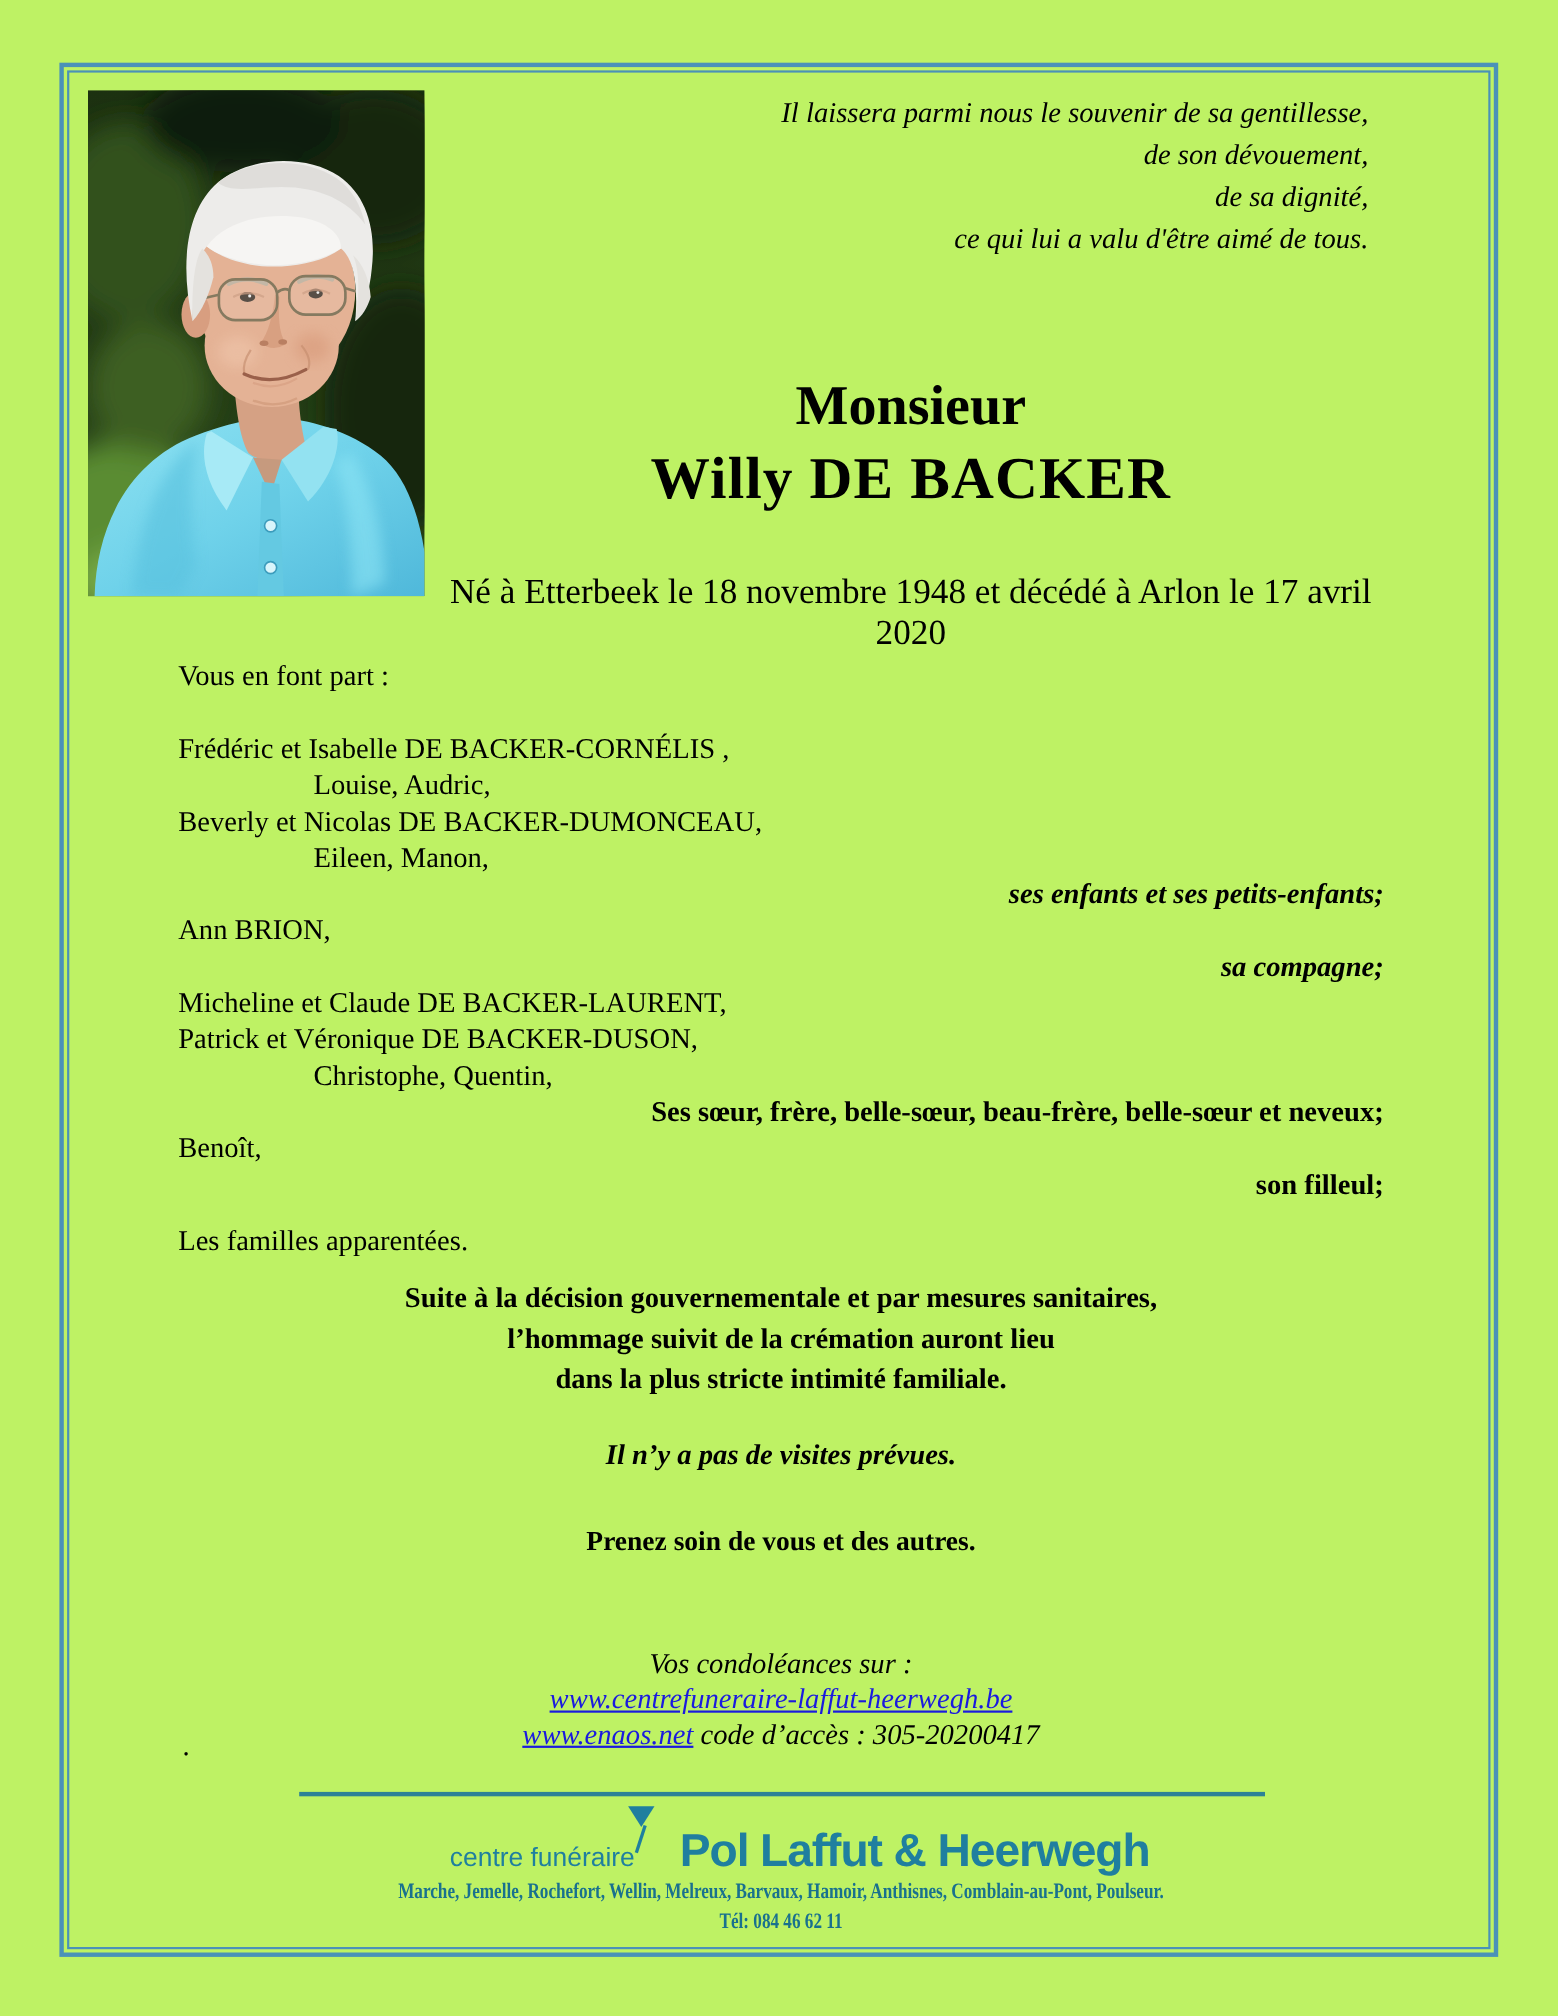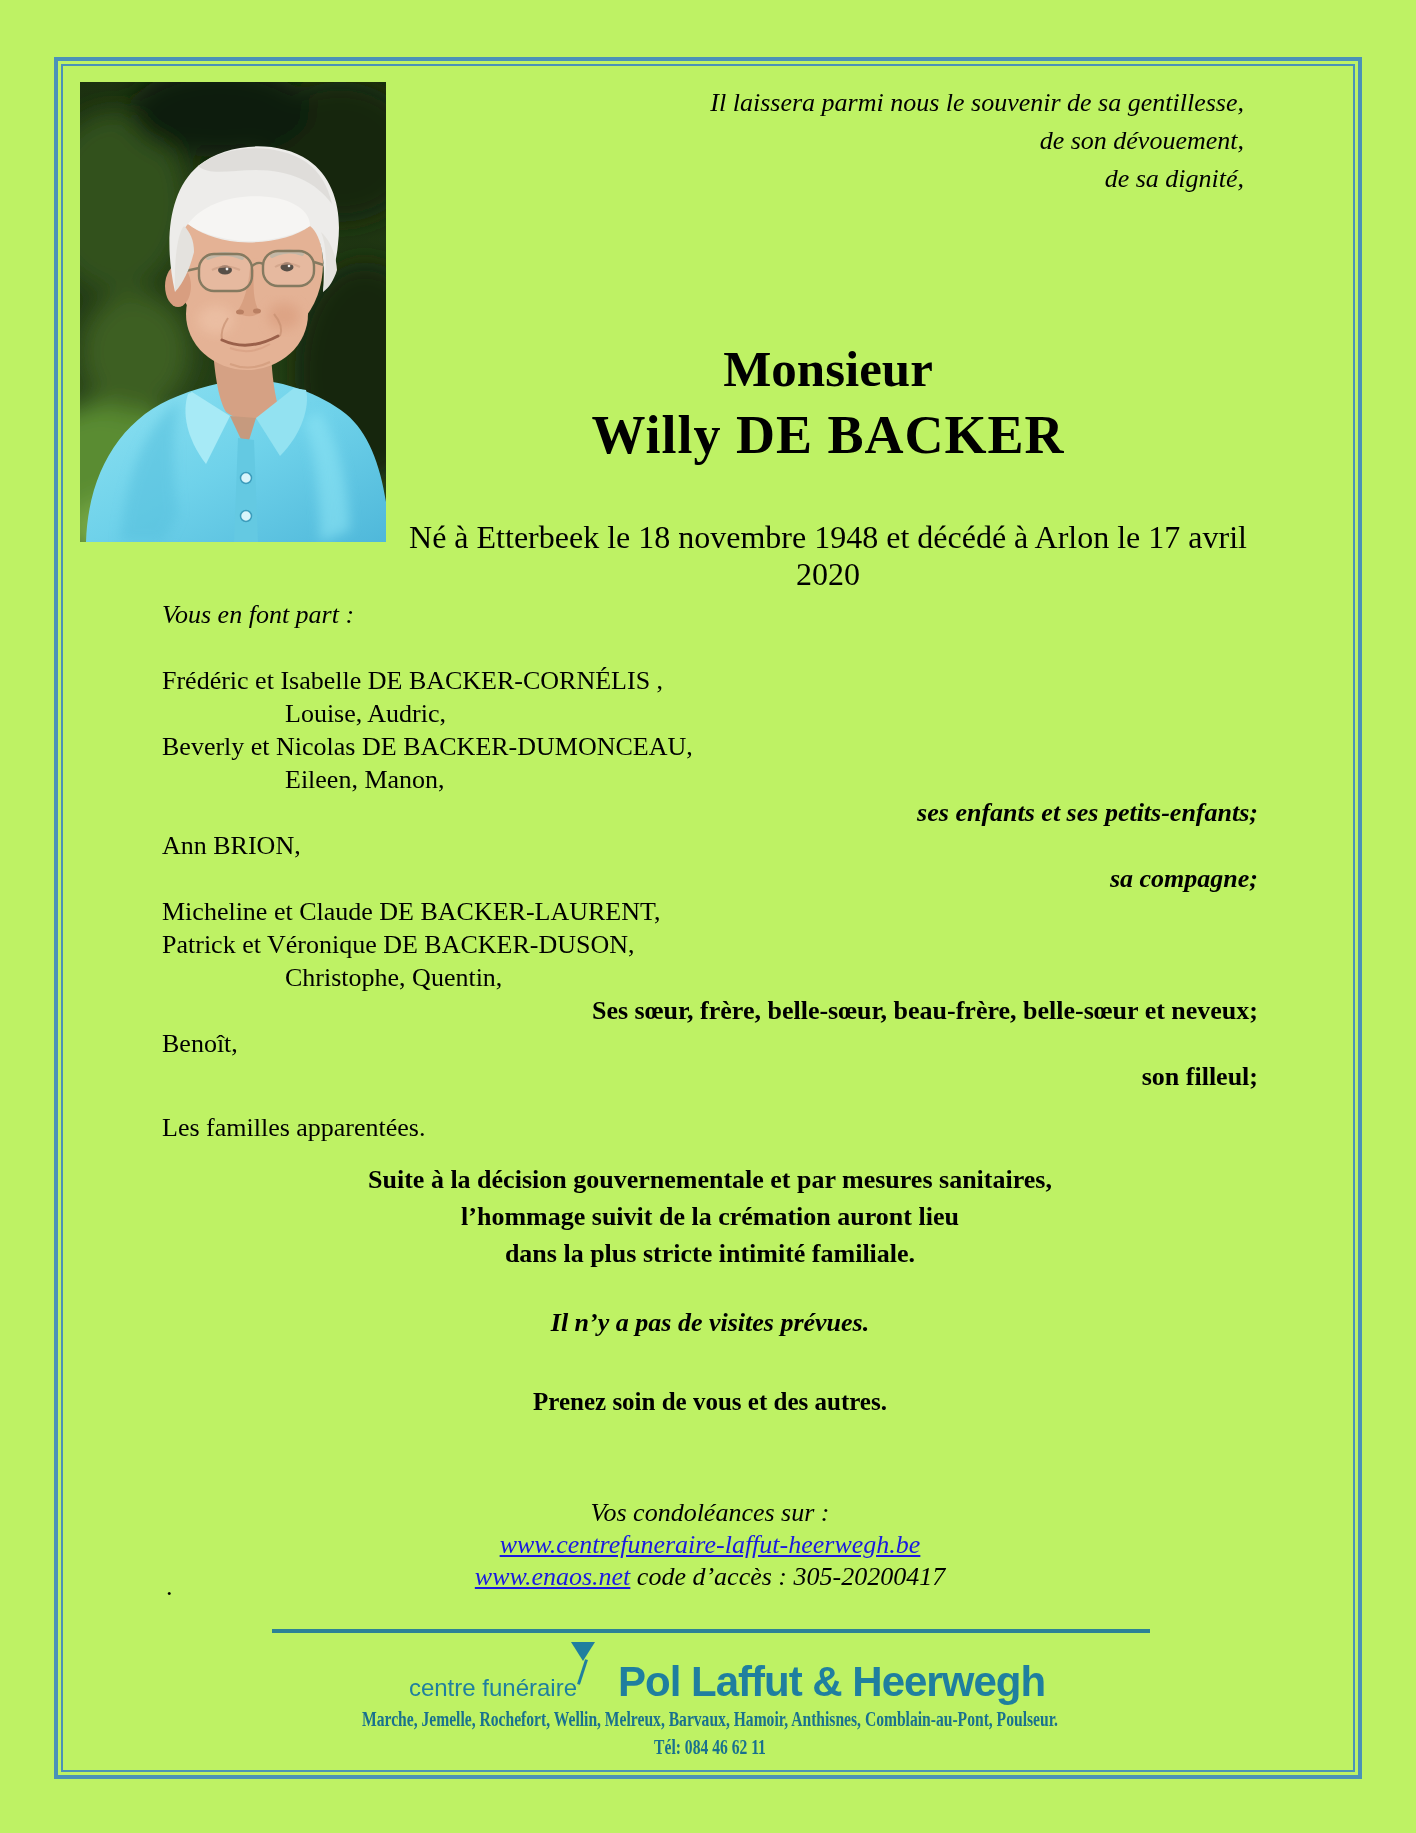--- a/index.html
+++ b/index.html
@@ -15,21 +15,21 @@
   
   .epitaph{position:absolute;top:84px;right:172px;text-align:right;
            font-style:italic;font-size:26px;line-height:38px;}
   
   .titleblock{position:absolute;left:386px;right:146px;top:338px;text-align:center;font-weight:bold;}
   .t1{font-size:51px;line-height:62px;}
   .t2{font-size:54px;line-height:70px;letter-spacing:1px;}
   .dates{position:absolute;left:386px;right:146px;top:519px;text-align:center;font-size:32px;}
   
   .main{position:absolute;left:162px;width:1096px;top:598px;font-size:26px;line-height:33px;}
-  .intro{margin-bottom:33px;font-style:italic;}
+  .intro{margin-bottom:33px;}
   .fline.indent{padding-left:123px;}
   .fline.right-bolditalic{text-align:right;font-weight:bold;font-style:italic;}
   .fline.right-bold{text-align:right;font-weight:bold;}
   .fline.gap-top{margin-top:18px;}
   
   .notice{position:absolute;left:162px;width:1096px;top:1161px;text-align:center;
           font-weight:bold;font-size:26px;line-height:37px;}
   .no-visits{position:absolute;left:162px;width:1096px;top:1308px;text-align:center;
              font-weight:bold;font-style:italic;font-size:26px;}
   .care{position:absolute;left:162px;width:1096px;top:1388px;text-align:center;
@@ -143,20 +143,21 @@
         <path d="M95,210 C94,180 97,152 104,144 C110,150 114,158 114,170 C110,186 104,200 95,210 Z" fill="#e4e2de"></path>
         <path d="M243,210 C247,186 247,164 241,150 C250,158 256,172 257,188 C254,198 249,206 243,210 Z" fill="#e4e2de"></path>
       </g>
     </svg>
   </div>
 
   <div class="epitaph">
       <div class="ep-line">Il laissera parmi nous le souvenir de sa gentillesse,</div>
       <div class="ep-line">de son dévouement,</div>
       <div class="ep-line">de sa dignité,</div>
+      <div class="ep-line">ce qui lui a valu d'être aimé de tous.</div>
     </div>
 
   <div class="titleblock">
     <div class="t1">Monsieur</div>
     <div class="t2">Willy DE BACKER</div>
   </div>
 
   <div class="dates">Né à Etterbeek le 18 novembre 1948 et décédé à Arlon le 17 avril 2020</div>
 
   <div class="main">

